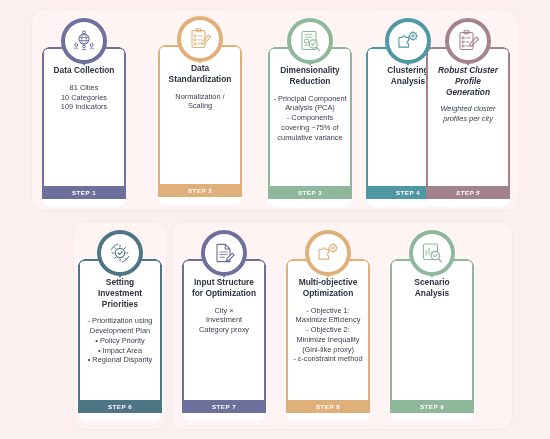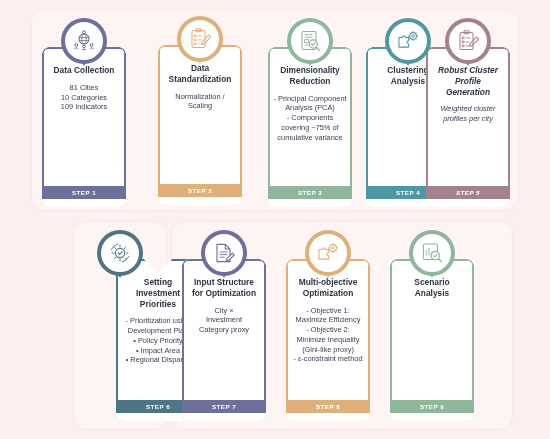--- a/index.html
+++ b/index.html
@@ -281,21 +281,21 @@
       <div class="ring">
         <svg viewBox="0 0 24 24" fill="none" style="color: rgb(77, 117, 133);">
           <circle cx="12" cy="12" r="4.6" stroke="currentColor" stroke-width="1.1"></circle>
           <path d="M10.2 12l1.4 1.5 2.5-2.9" stroke="currentColor" stroke-width="1.1" stroke-linecap="round" stroke-linejoin="round"></path>
           <path d="M12 5.9V4M12 20v-1.9M5.9 12H4M20 12h-1.9M7.7 7.7L6.4 6.4M17.6 17.6l1.3 1.3M16.3 7.7l1.3-1.3M7.7 16.3l-1.3 1.3" stroke="currentColor" stroke-width="1" stroke-linecap="round"></path>
           <path d="M3.3 8.6A9.2 9.2 0 0110 2.9" stroke="currentColor" stroke-width=".9" stroke-linecap="round"></path>
           <path d="M20.7 15.4A9.2 9.2 0 0114 21.1" stroke="currentColor" stroke-width=".9" stroke-linecap="round"></path>
         </svg>
       </div>
     </div>
-    <div class="body" style="height:162px;margin-left:38px;">
+    <div class="body" style="height:162px;">
       <div class="inner"></div>
       <div class="content">
         <div class="title">Setting
 Investment
 Priorities</div>
         <div class="desc bulleted">- Prioritization using
 Development Plan
 •     Policy Priority
 •     Impact Area
 •  Regional Disparity</div>

